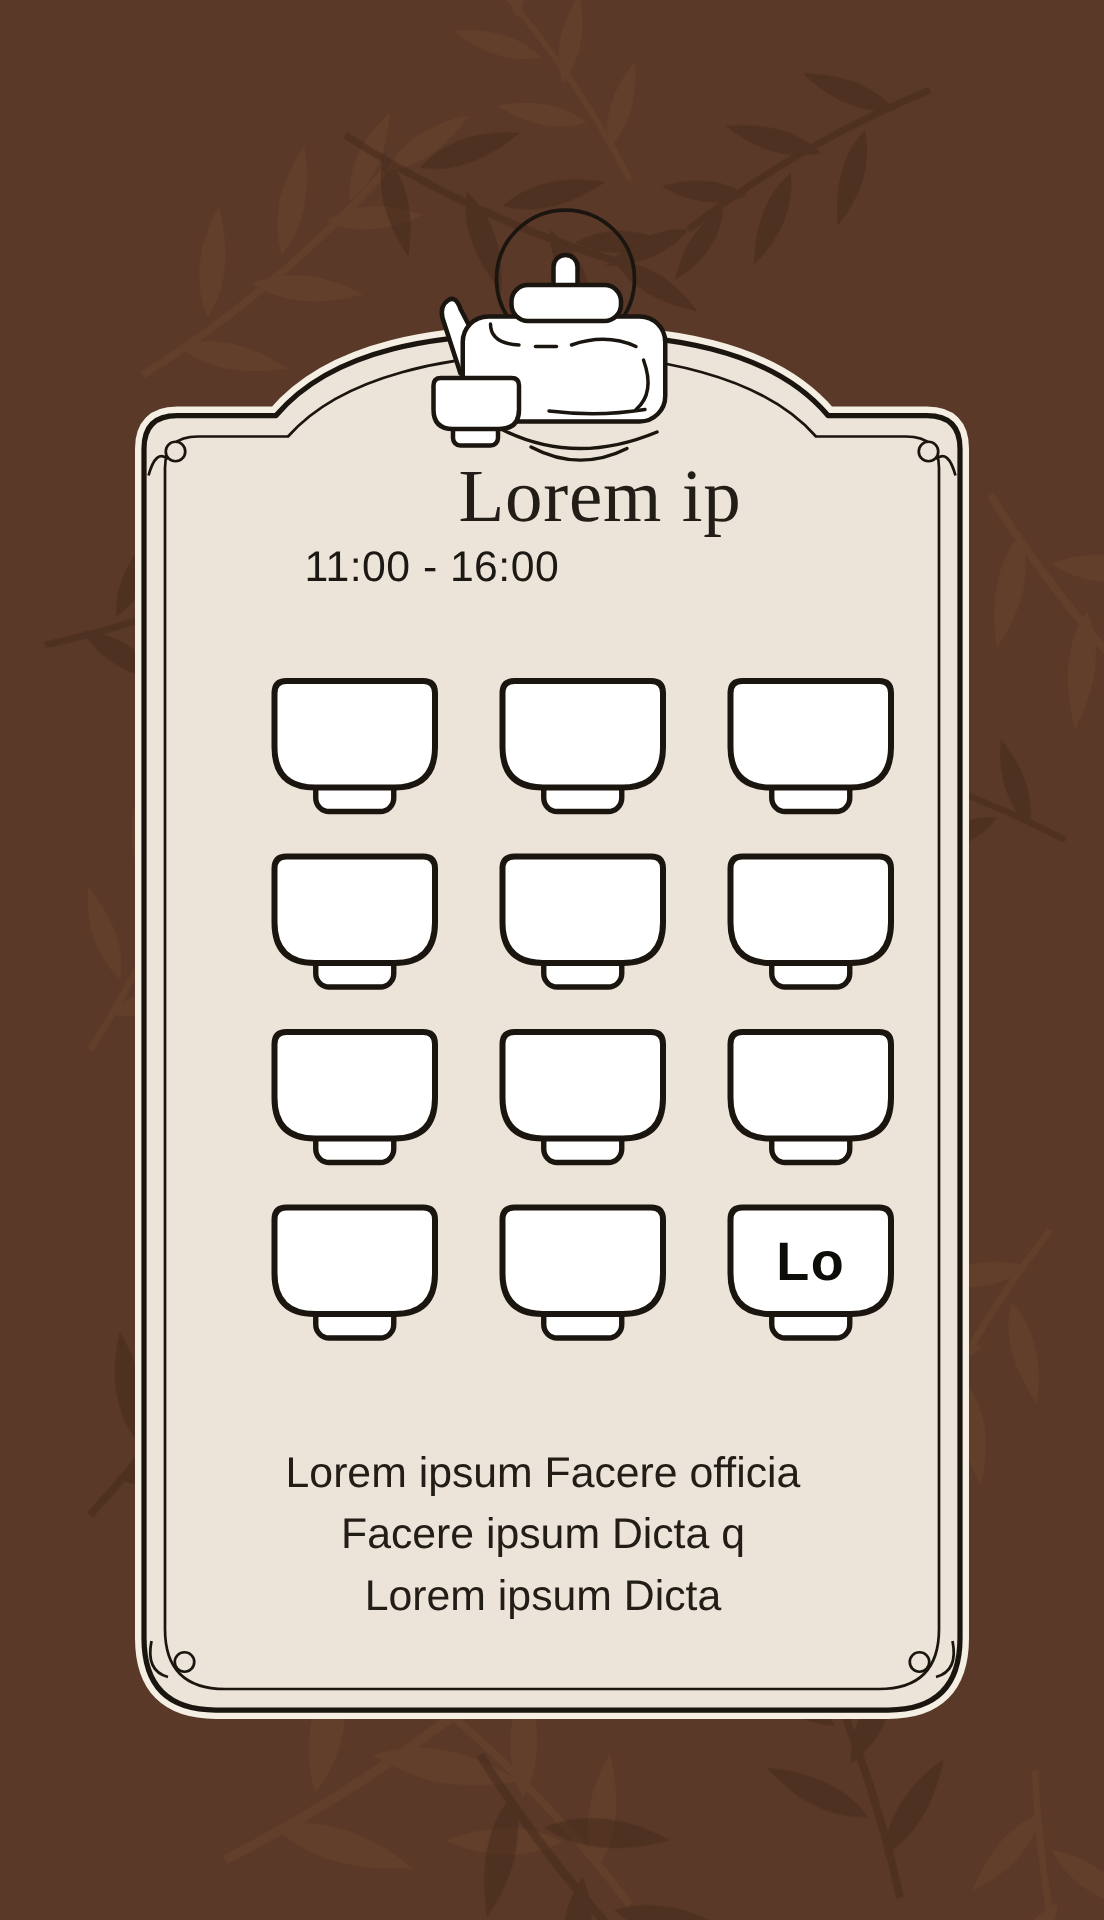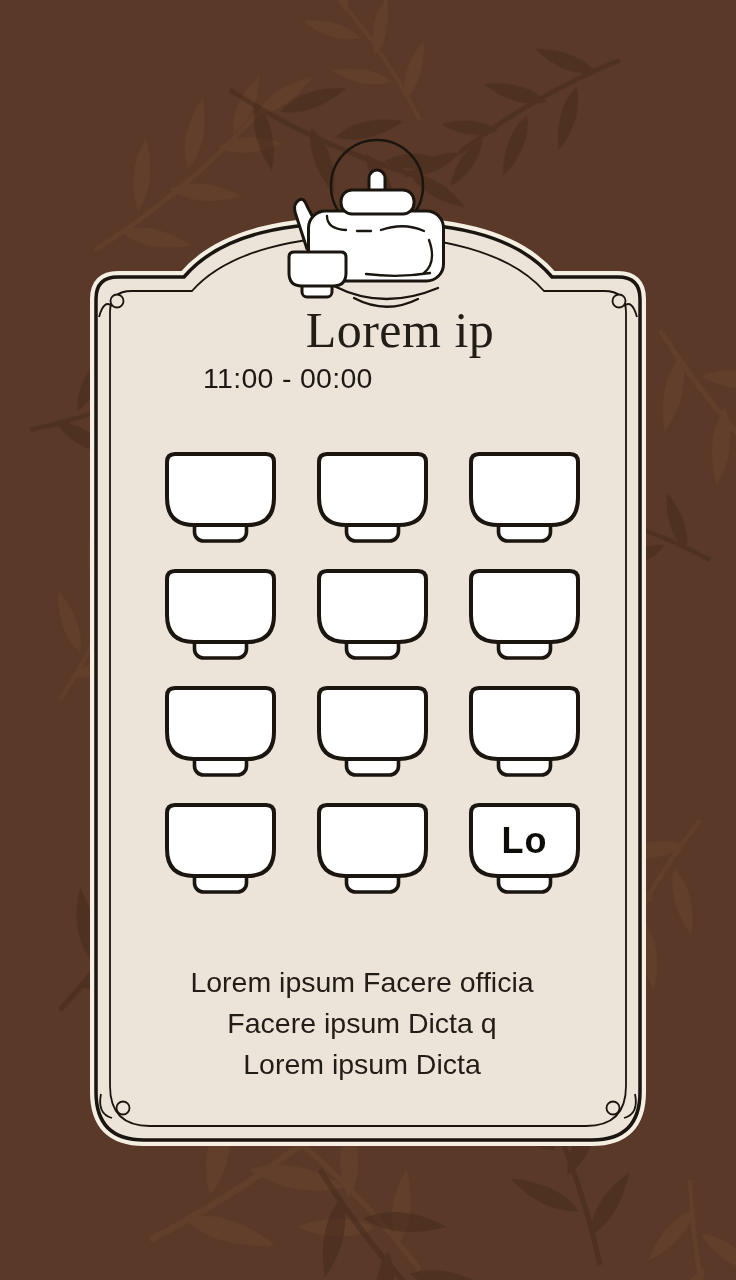--- a/index.html
+++ b/index.html
@@ -20,21 +20,21 @@
   .card-title{
     position:absolute;left:96px;top:305px;width:608px;text-align:center;
     font-family:"Liberation Serif", serif;font-size:50px;line-height:1.0;
     color:var(--text);letter-spacing:.5px;z-index:3;
   }
   .hours{
     position:absolute;left:203px;top:363px;font-size:28.5px;line-height:1.1;
     color:#1c1813;z-index:3;letter-spacing:.3px;
   }
   .stamp-grid{
-    position:absolute;left:162px;top:449px;z-index:3;
+    position:absolute;left:178px;top:449px;z-index:3;
     display:grid;grid-template-columns:repeat(3,117px);
     column-gap:35px;row-gap:21px;
   }
   .cup-cell{position:relative;width:117px;height:96px;}
   .cup-cell svg{position:absolute;inset:0;display:block;}
   .cup-label{
     position:absolute;left:0;right:0;top:20px;text-align:center;
     font-size:36px;font-weight:900;letter-spacing:1px;color:#0e0c09;
   }
   .footer-text{
@@ -130,21 +130,21 @@
       <path d="M354 298 Q386 315 418 299"></path>
     </g>
     <g>
       <rect class="white ink" stroke-width="3" x="302" y="282" width="30" height="15" rx="5"></rect>
       <path class="white ink" stroke-width="3" d="M289 257 Q289 252 294 252 L341 252 Q346 252 346 257 L346 273 Q346 286 333 286 L302 286 Q289 286 289 273 Z"></path>
     </g>
   </g>
 </svg>
 
 <div class="card-title">Lorem ip</div>
-<div class="hours">11:00 - 00:00</div>
+<div class="hours">11:00 - 16:00</div>
 
 <div class="stamp-grid">
     <div class="cup-cell">
       <svg width="117" height="96" viewBox="0 0 117 96">
         <rect x="32.5" y="68" width="52" height="24" rx="9" class="white ink" stroke-width="3.6"></rect>
         <path class="white ink" stroke-width="4" stroke-linejoin="round" d="M5 13 Q5 5 13 5 L104 5 Q112 5 112 13 L112 49 Q112 76 85 76 L32 76 Q5 76 5 49 Z"></path>
       </svg>
     </div>
     <div class="cup-cell">
       <svg width="117" height="96" viewBox="0 0 117 96">

